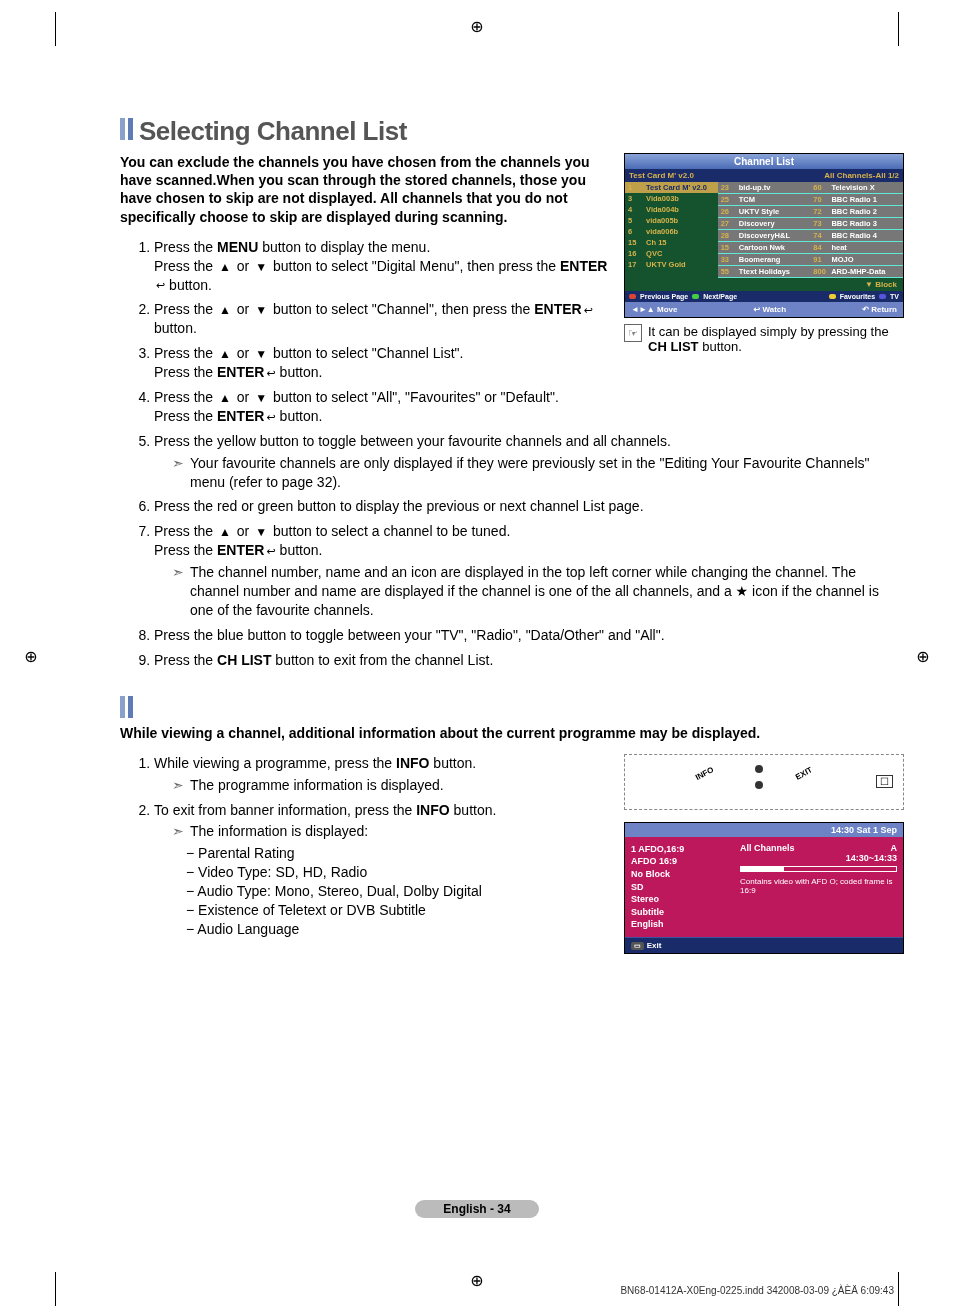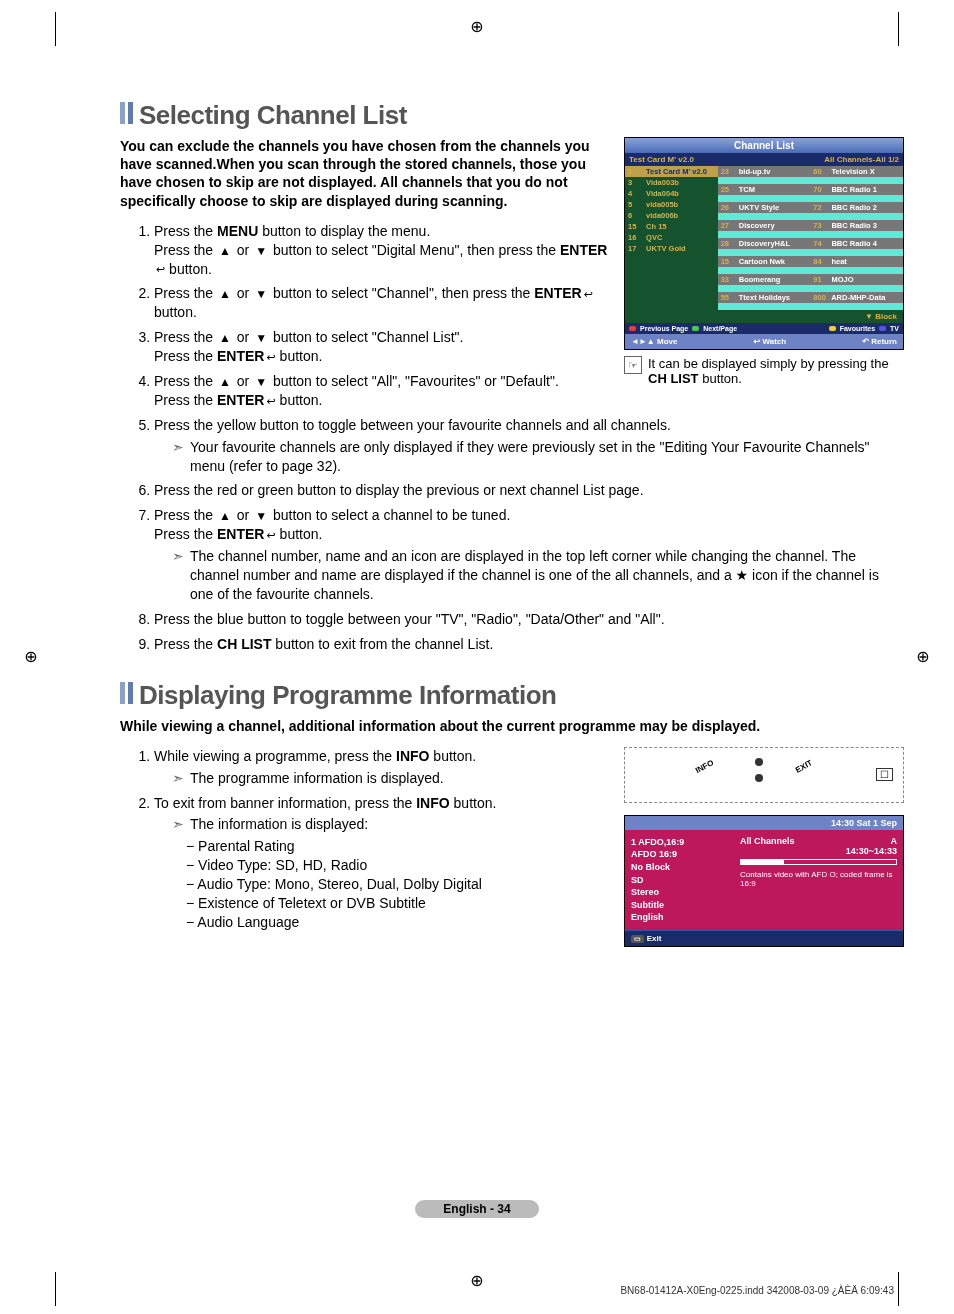--- a/index.html
+++ b/index.html
@@ -21,21 +21,21 @@
     text-align: center;
   }
   .reg-top { top: 18px; left: 468px; }
   .reg-left { top: 648px; left: 22px; }
   .reg-right { top: 648px; right: 22px; }
   .reg-bottom { bottom: 24px; left: 468px; }
 
   .page {
     position: absolute;
     left: 120px; right: 50px;
-    top: 100px;
+    top: 116px;
   }
   .vline-l { position: absolute; top: 12px; left: 55px; width: 0; border-left: 1px solid #000; height: 34px; }
   .vline-r { position: absolute; top: 12px; right: 55px; width: 0; border-left: 1px solid #000; height: 34px; }
   .vline-lb { position: absolute; bottom: 8px; left: 55px; width: 0; border-left: 1px solid #000; height: 34px; }
   .vline-rb { position: absolute; bottom: 8px; right: 55px; width: 0; border-left: 1px solid #000; height: 34px; }
 
   .section { margin-bottom: 26px; }
   .section-head {
     display: flex;
     align-items: baseline;
@@ -106,21 +106,21 @@
   .osd .col div {
     padding: 1px 3px;
     white-space: nowrap;
     overflow: hidden;
     font-size: 7.5px;
     color: #d7b24b;
     font-weight: bold;
   }
   .osd .col .num { color: #d7b24b; display: inline-block; width: 16px; }
   .osd .col.col1 div:first-child { background: #bfa04a; color: #1a2b6a; }
-  .osd .col:not(:first-child) div { background: #777; color: #fff; margin-bottom: 0px; border-bottom: 7px solid #5eead4; }
+  .osd .col:not(:first-child) div { background: #777; color: #fff; margin-bottom: 0px; border-bottom: 1px solid #5eead4; }
   .osd .more { text-align: right; padding: 2px 6px; color: #d7b24b; font-weight: bold; }
   .osd .foot1 {
     display: flex; gap: 4px; padding: 2px 4px; background: #1a2b6a;
     font-size: 7px; color: #fff; font-weight: bold; align-items: center;
   }
   .dot { width: 7px; height: 5px; border-radius: 2px; display: inline-block; }
   .red { background: #d43; } .green { background: #4c4; } .yellow { background: #ec3; } .blue { background: #55d; }
   .osd .foot2 {
     display: flex; justify-content: space-between; padding: 3px 6px;
     background: #6d83c6; font-size: 8px; color: #fff; font-weight: bold;
@@ -332,21 +332,20 @@
       <li>Press the <span class="b">CH LIST</span> button to exit from the channel List.</li>
     </ol>
   </div>
 
   <div class="section">
     <div class="section-head">
       <span class="bar-pair">
           <span></span>
           <span></span>
         </span>
-      <h1>Displaying Programme Information</h1>
     </div>
     <p class="intro">While viewing a channel, additional information about the current programme may be displayed.</p>
 
     <div class="cols">
       <div class="left">
         <ol class="steps">
           <li>While viewing a programme, press the <span class="b">INFO</span> button.
             <div class="note">The programme information is displayed.</div>
           </li>
           <li>To exit from banner information, press the <span class="b">INFO</span> button.

